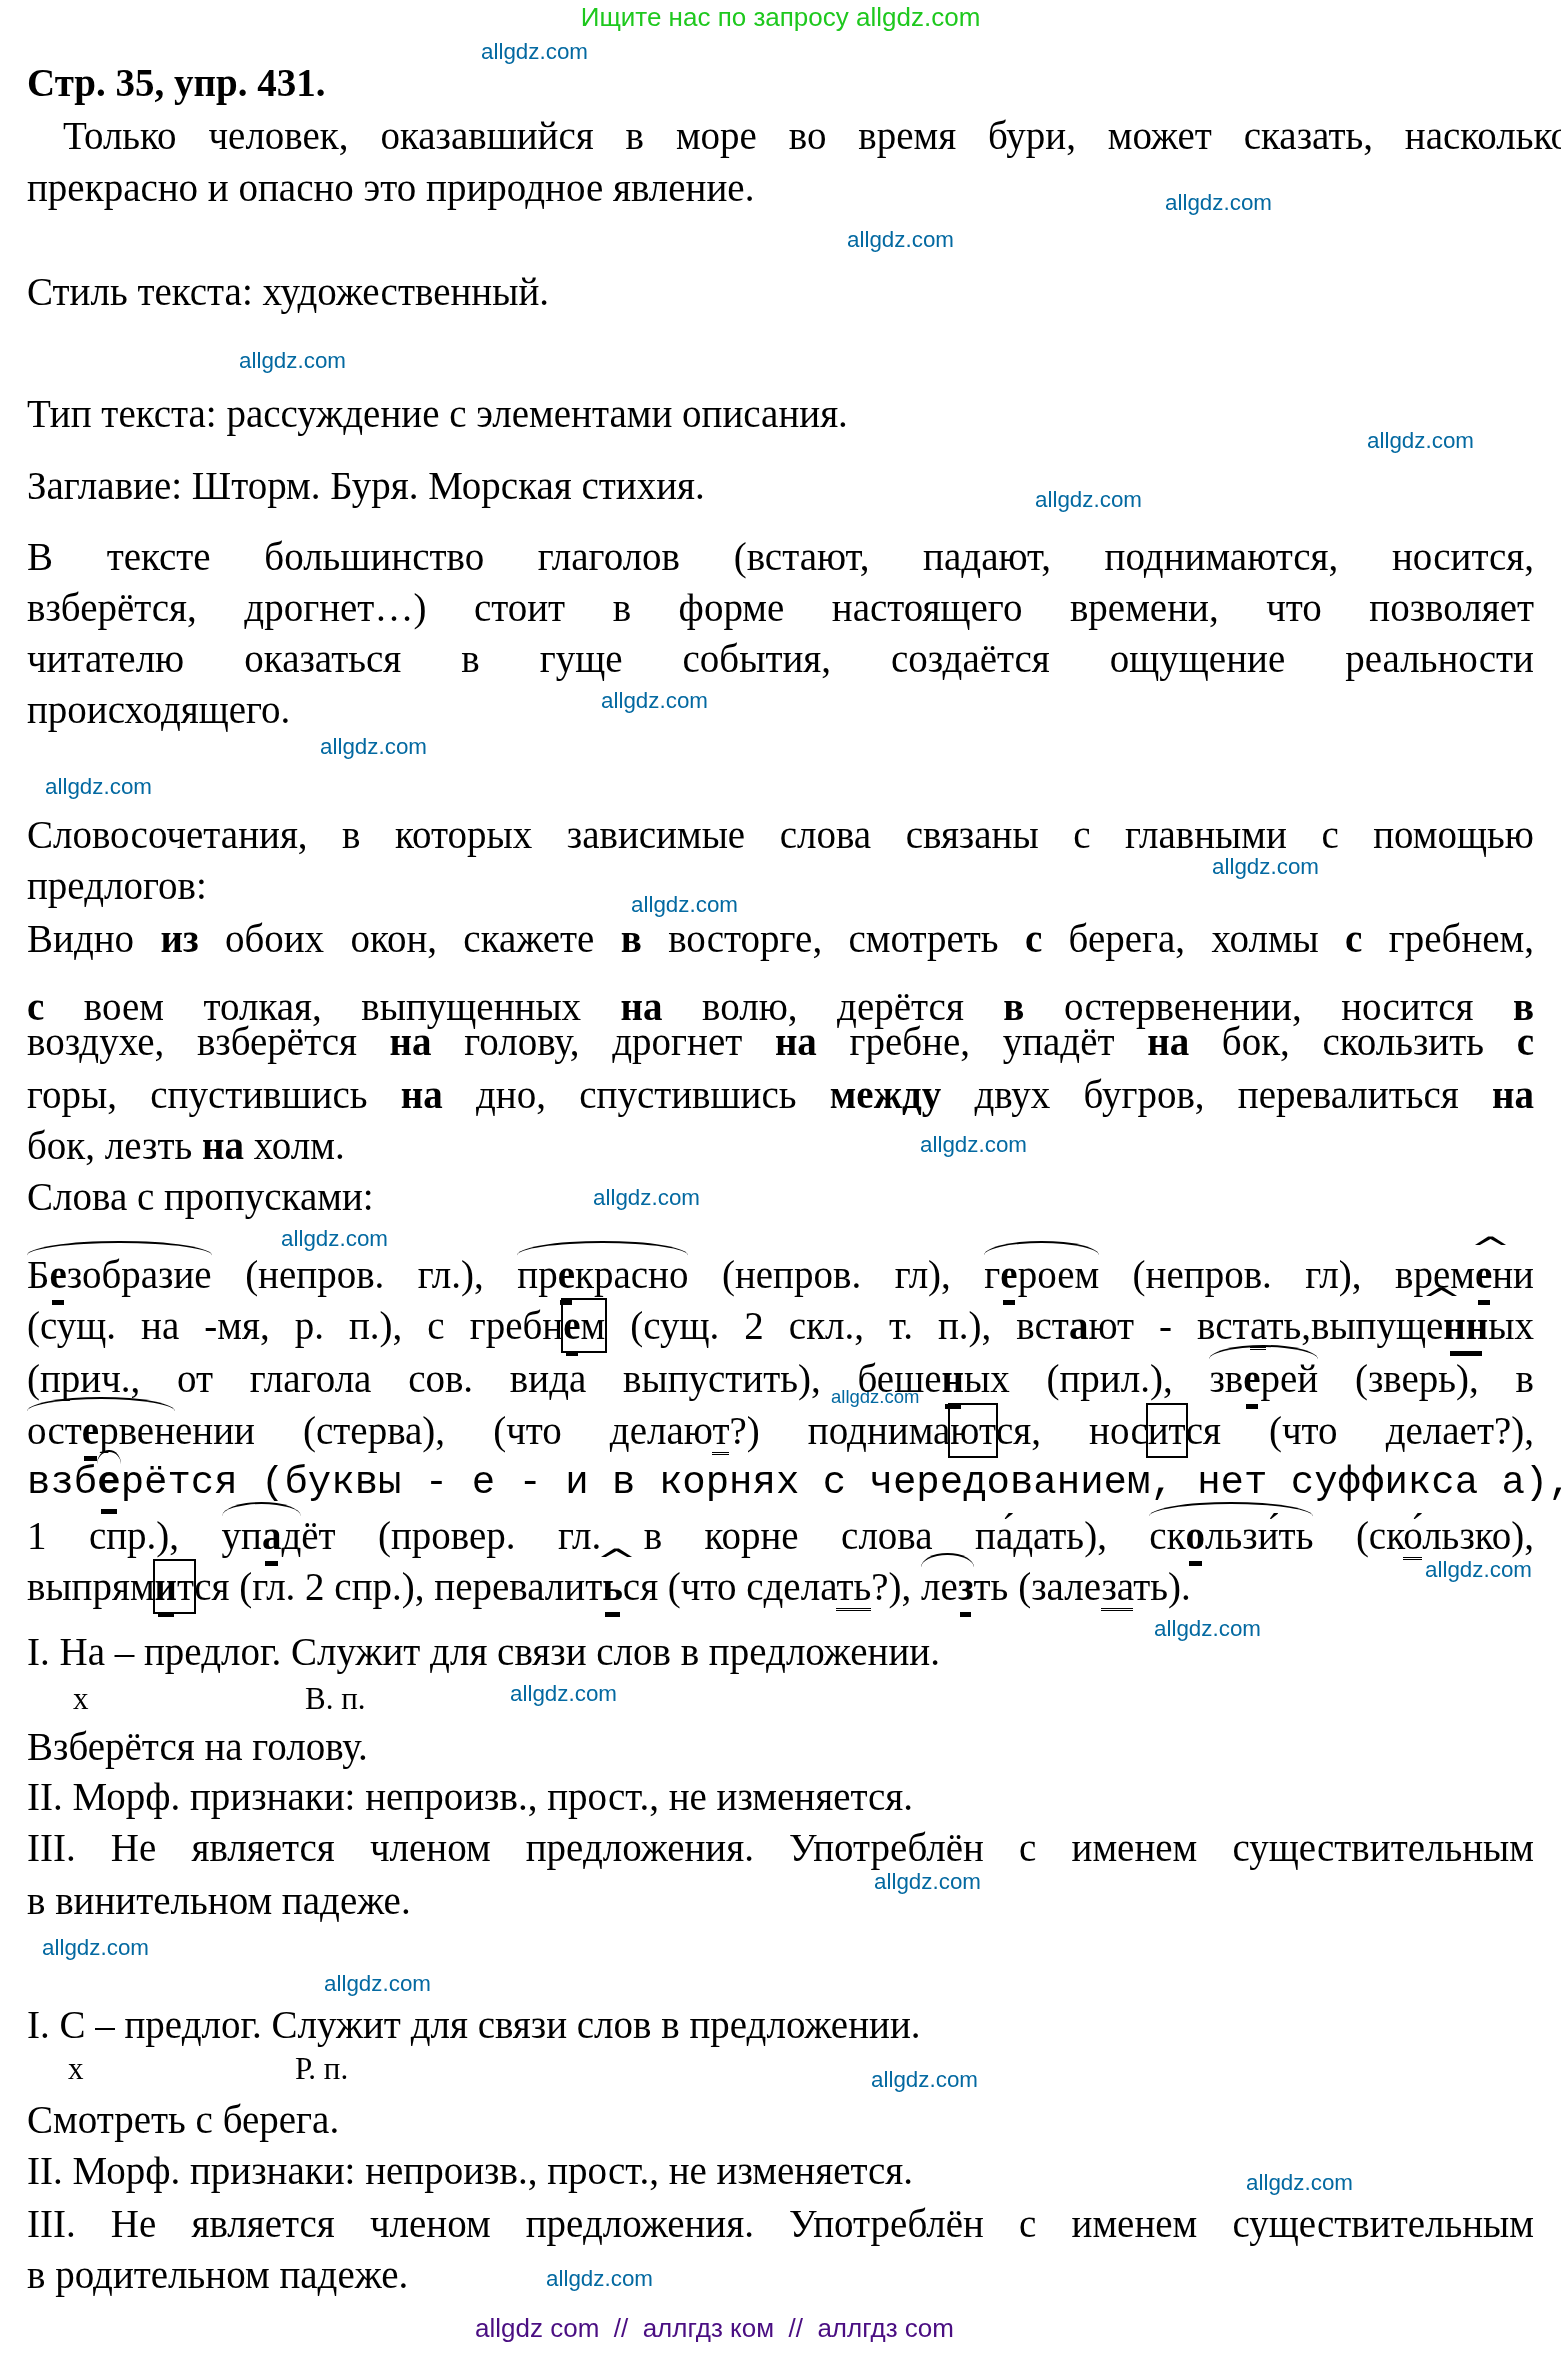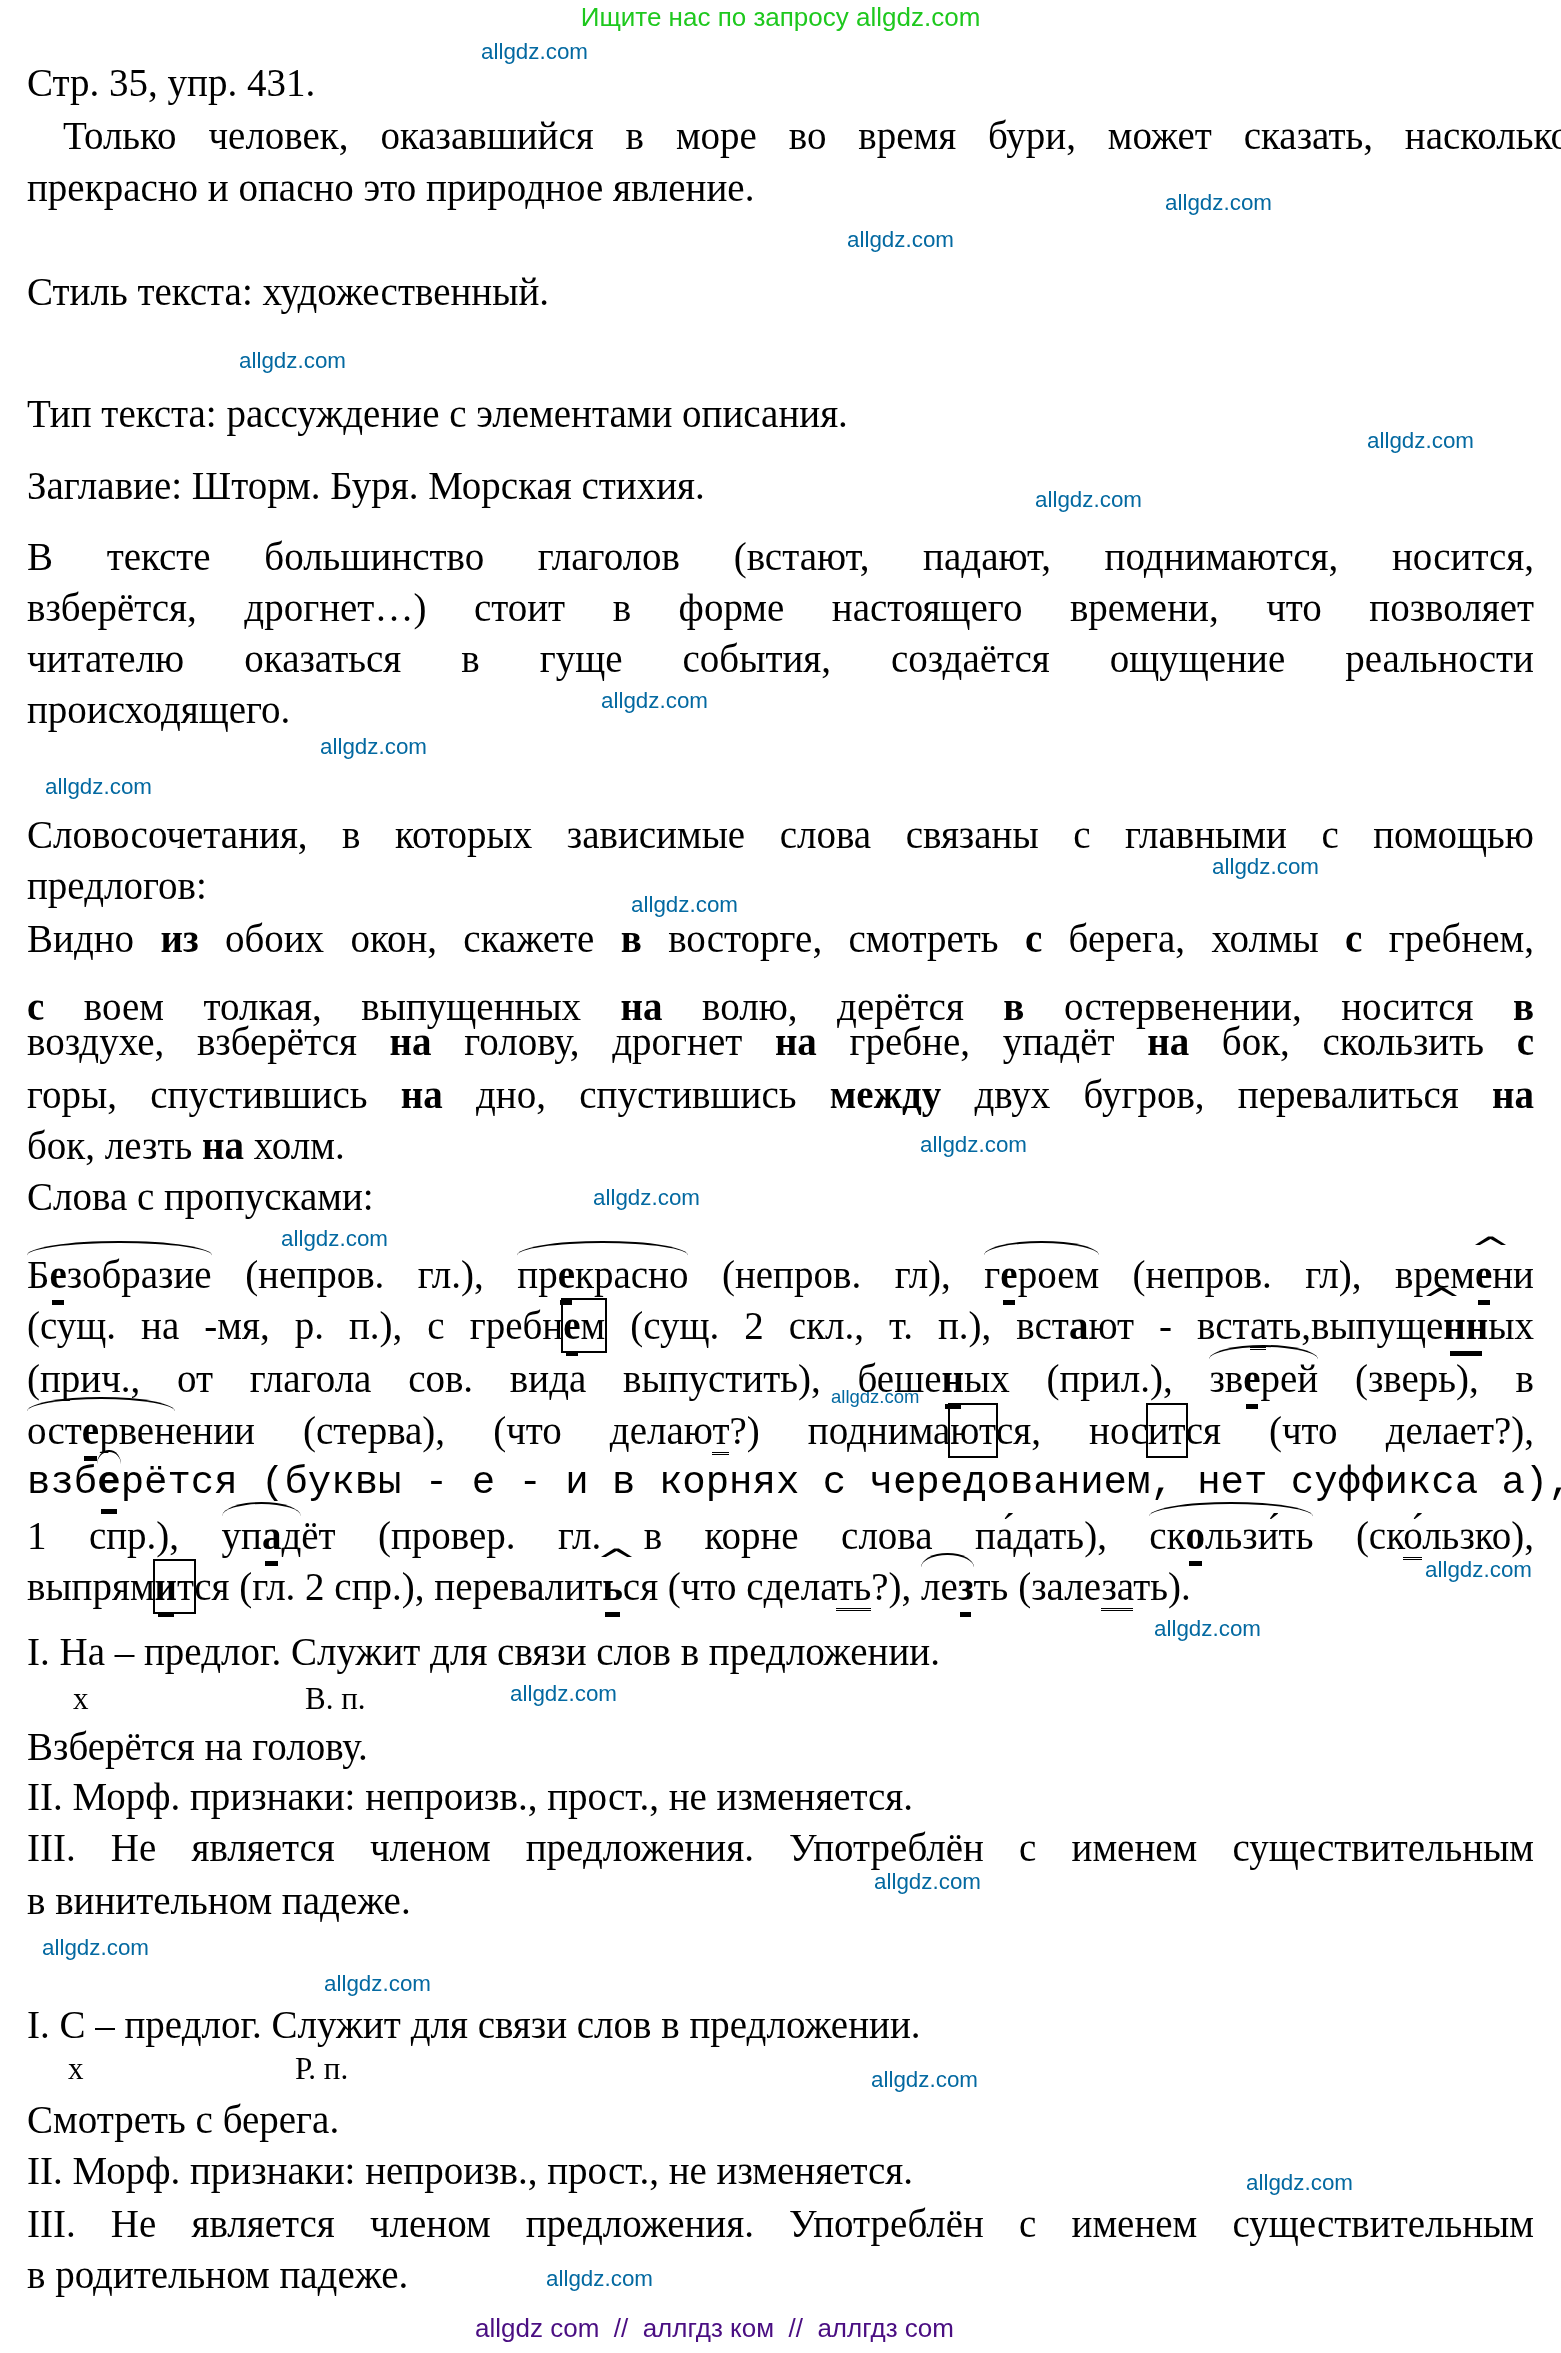--- a/index.html
+++ b/index.html
@@ -20,21 +20,21 @@
   }
   .wm {
     position: absolute; font-family: "Liberation Sans", "DejaVu Sans", sans-serif;
     font-size: 22.4px; color: #0369a1; white-space: nowrap;
   }
   .line {
     position: absolute; left: 27px; width: 1507px;
     font-size: 39px; line-height: 51px; white-space: nowrap;
   }
   .just { text-align: justify; text-align-last: justify; }
-  .title { font-weight: normal; }
+  .title { font-weight: bold; }
   b { font-weight: bold; }
   .mk { position: relative; display: inline-block; }
   .u1::after { content: ""; position: absolute; left: 15%; right: 15%; bottom: -4.6px; height: 4.6px; background: #000; }
   .u2 { border-bottom: 3.1px double #000; }
   .box { outline: 2.3px solid #000; outline-offset: -0.8px; }
   .arc::before {
     content: ""; position: absolute; left: 0; right: 0; top: -7.7px; height: 12.4px;
     border-top: 2.3px solid #000; border-radius: 50% 50% 0 0 / 100% 100% 0 0;
   }
   .hat::before {

